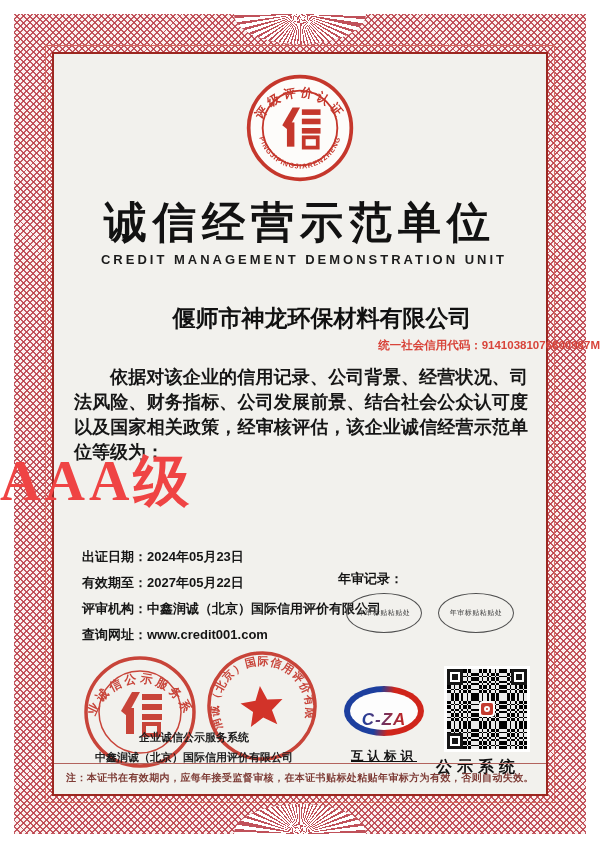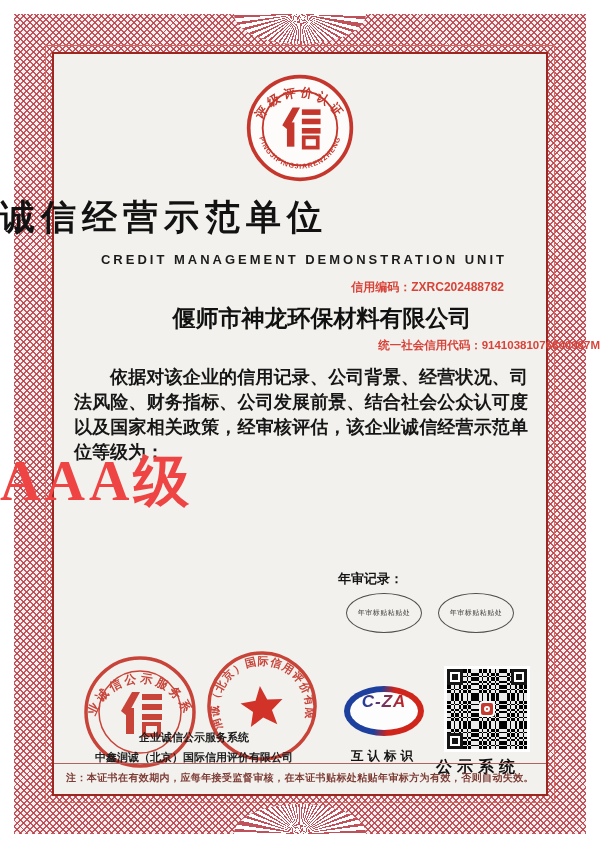--- a/index.html
+++ b/index.html
@@ -23,22 +23,22 @@
 
   
   .emblem{position:absolute;left:244px;top:72px;width:112px;height:112px;}
   .seal-red{fill:#c5372c;}
   .arc-text{fill:#c5372c;font-weight:bold;}
   .seal{opacity:.93;}
   .seal1{position:absolute;left:82px;top:654px;width:116px;height:116px;}
   .seal2{position:absolute;left:206px;top:650px;width:112px;height:112px;transform:rotate(-6deg);}
 
   
-  .title{position:absolute;left:0;right:0;top:194px;font-family:"Liberation Serif","DejaVu Serif",serif;
-    font-size:35px;font-weight:900;letter-spacing:6px;color:#121212;}
+  .title{position:absolute;left:0;right:0;top:194px;text-align:center;font-family:"Liberation Serif","DejaVu Serif",serif;
+    font-size:43px;font-weight:900;letter-spacing:6px;color:#121212;}
   .title-en{position:absolute;left:0;right:0;top:252px;text-align:center;font-size:13px;font-weight:700;
     letter-spacing:3px;color:#1c1c1c;padding-left:8px;}
   .credit-code{position:absolute;top:279px;right:96px;font-size:12px;font-weight:700;color:#d8443a;}
   .company{position:absolute;left:0;right:0;top:303px;text-align:center;font-size:23px;font-weight:900;color:#111;margin-left:44px;}
   .uscc{position:absolute;left:0;right:0;top:338px;text-align:right;font-size:11.5px;font-weight:700;color:#d8443a;}
   .statement{position:absolute;left:74px;right:72px;top:365px;font-size:18px;font-weight:700;line-height:25px;
     color:#161616;text-align:justify;text-indent:2em;}
   .grade{position:absolute;left:0;right:0;top:444px;text-align:left;font-family:"Liberation Serif","DejaVu Serif",serif;
     font-size:56px;font-weight:900;letter-spacing:4px;color:#ef4444;}
 
@@ -51,25 +51,25 @@
   .oval.o1{left:346px;top:593px;}
   .oval.o2{left:438px;top:593px;}
 
   .caption1{position:absolute;left:84px;width:220px;top:730px;text-align:center;font-size:11px;font-weight:700;color:#1d1d1d;z-index:5;}
   .caption2{position:absolute;left:52px;width:284px;top:750px;text-align:center;font-size:11px;font-weight:700;color:#1d1d1d;z-index:5;white-space:nowrap;}
 
   
   .cza{position:absolute;left:344px;top:686px;width:80px;height:50px;border-radius:50%;
     background:linear-gradient(100deg,#1d3f9e 0 42%,#d0251b 58% 100%);
     display:flex;align-items:center;justify-content:center;}
-  .cza-in{width:68px;height:38px;border-radius:50%;background:#fdfdfd;display:flex;align-items:flex-start;justify-content:center;}
+  .cza-in{width:68px;height:38px;border-radius:50%;background:#fdfdfd;display:flex;align-items:flex-end;justify-content:center;}
   .cza-text{font-size:17px;font-weight:900;font-style:italic;letter-spacing:1px;
     background:linear-gradient(90deg,#1d3f9e,#c8241e);-webkit-background-clip:text;background-clip:text;color:transparent;}
   .cza-caption{position:absolute;left:338px;width:92px;top:748px;text-align:center;font-size:12.5px;font-weight:800;
-    letter-spacing:4px;color:#111;}
+    letter-spacing:4px;color:#111;text-decoration:underline;}
 
   
   .qr{position:absolute;left:444px;top:666px;width:86px;height:86px;background:#fff;padding:3px;box-sizing:border-box;}
   .qr-pat{position:absolute;inset:3px;
     background:
       repeating-conic-gradient(#161616 0 25%, #fff 0 50%) 0 0/8px 8px,
       repeating-conic-gradient(#161616 0 25%, #fff 0 50%) 0 0/14px 14px;
     background-blend-mode:difference;}
   .finder{position:absolute;width:16px;height:16px;border:3px solid #161616;background:#fff;box-sizing:border-box;}
   .finder::after{content:"";position:absolute;inset:2px;background:#161616;}
@@ -113,29 +113,34 @@
       <rect class="seal-red" x="46" y="54" width="8" height="26"></rect>
       <rect class="seal-red" x="62" y="40" width="20" height="6"></rect>
       <rect class="seal-red" x="62" y="50" width="20" height="6"></rect>
       <rect class="seal-red" x="62" y="60" width="20" height="6"></rect>
       <rect x="64" y="70" width="15" height="11" fill="none" stroke="#c5372c" stroke-width="4"></rect>
     </g>
   </svg>
 
   <div class="title">诚信经营示范单位</div>
   <div class="title-en">CREDIT MANAGEMENT DEMONSTRATION UNIT</div>
-  <div class="credit-code">信用编码：ZXRC202488782</div>
 
   <div class="company">偃师市神龙环保材料有限公司</div>
   <div class="uscc">统一社会信用代码：91410381076800987M</div>
 
   <div class="statement">依据对该企业的信用记录、公司背景、经营状况、司法风险、财务指标、公司发展前景、结合社会公众认可度以及国家相关政策，经审核评估，该企业诚信经营示范单位等级为：</div>
 
   <div class="grade">AAA级</div>
 
+  <div class="details">
+    <div class="drow"><span>出证日期：</span><span>2024年05月23日</span></div>
+    <div class="drow"><span>有效期至：</span><span>2027年05月22日</span></div>
+    <div class="drow"><span>评审机构：</span><span>中鑫润诚（北京）国际信用评价有限公司</span></div>
+    <div class="drow"><span>查询网址：</span><span>www.credit001.com</span></div>
+  </div>
 
   <div class="annual-label">年审记录：</div>
   <div class="oval o1">
       <span>年审标贴粘贴处</span>
     </div>
   <div class="oval o2">
       <span>年审标贴粘贴处</span>
     </div>
 
   <svg class="seal1 seal" viewBox="0 0 116 116">

